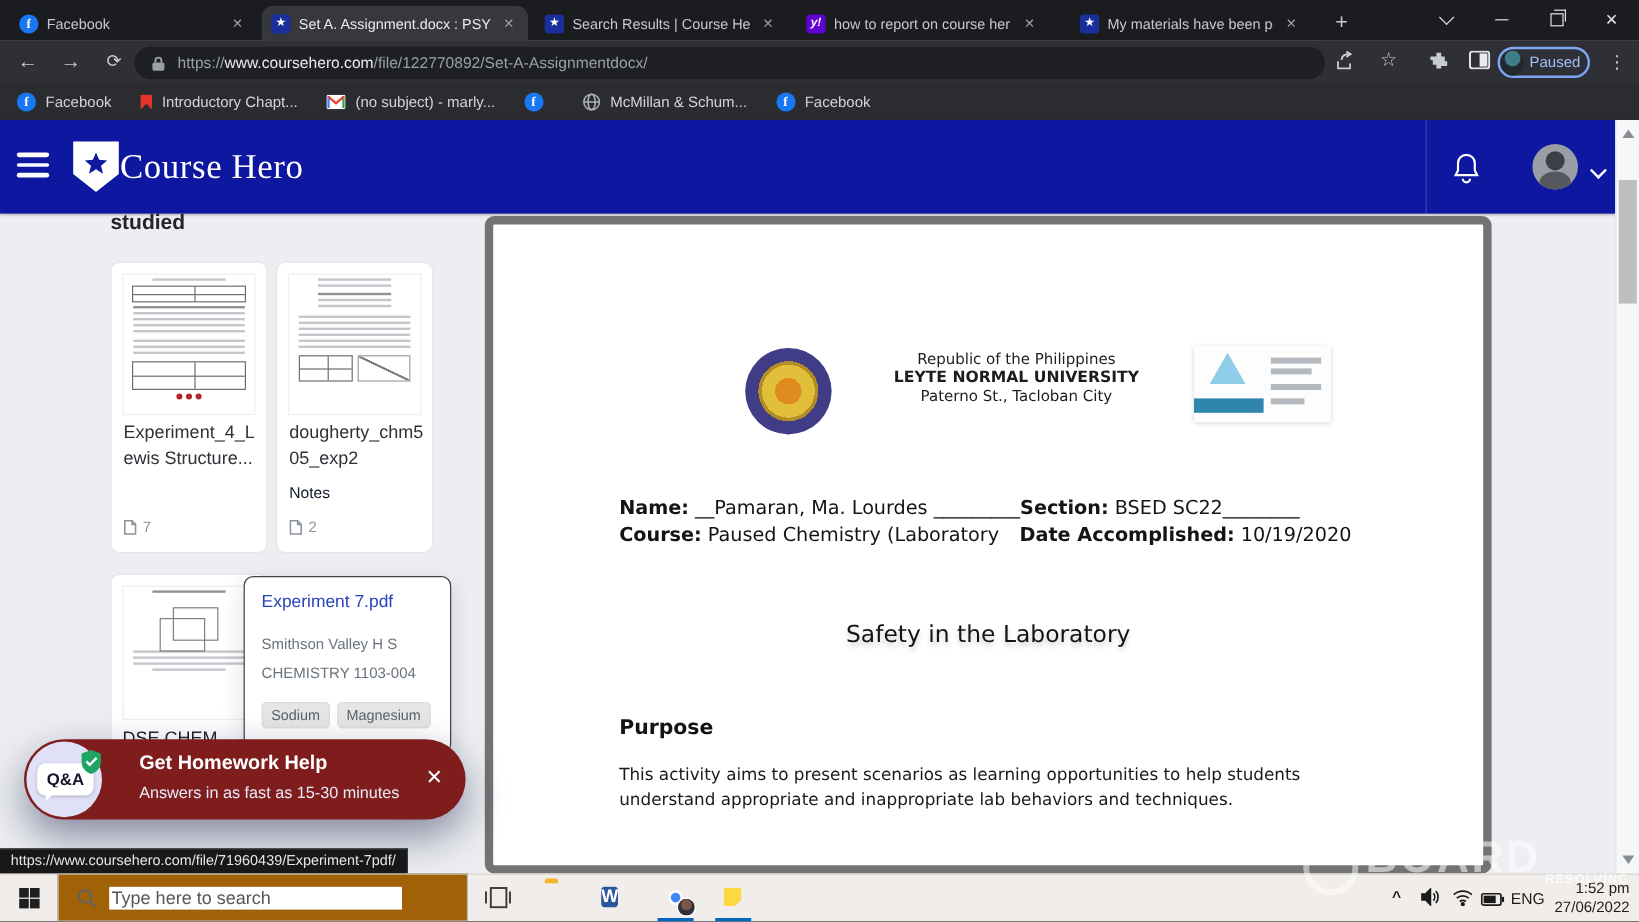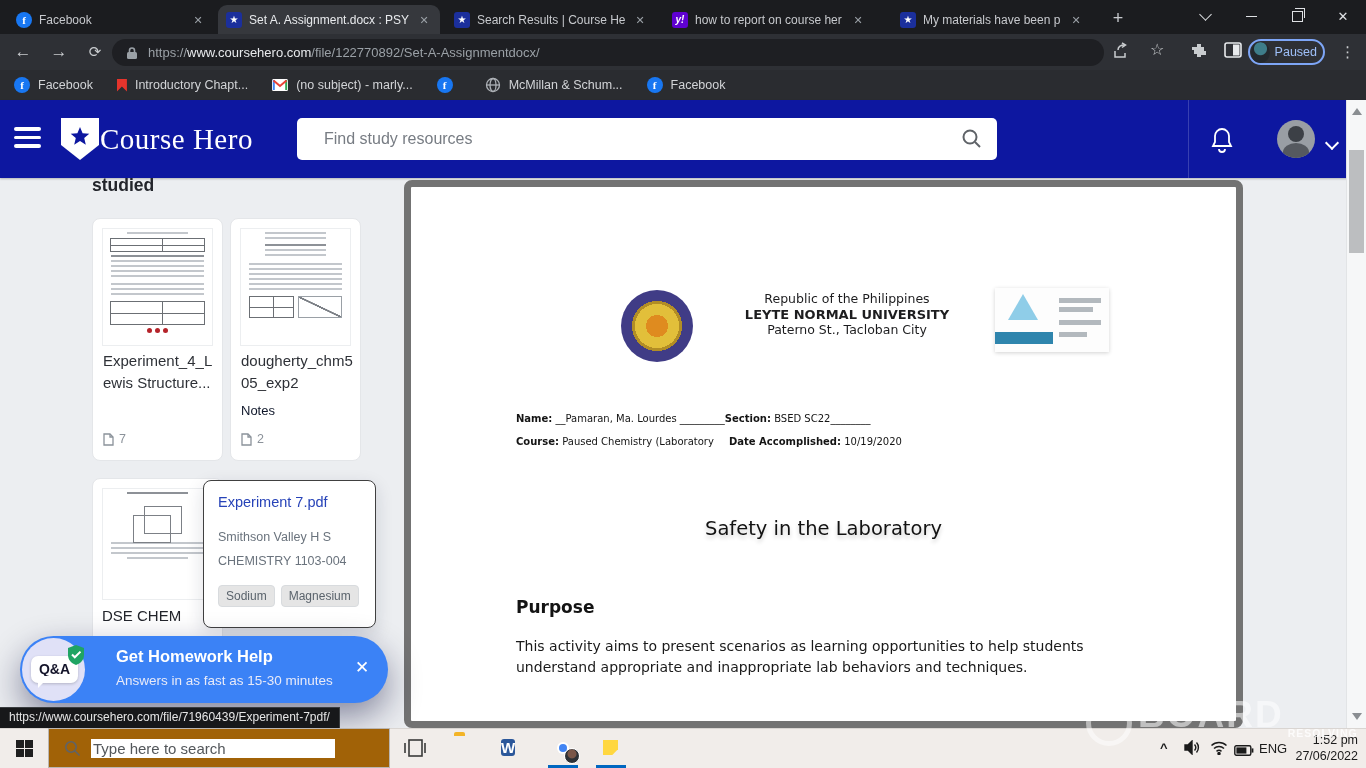--- a/index.html
+++ b/index.html
@@ -94,28 +94,28 @@
 
   
   .doccard{position:absolute;left:404px;top:180px;width:839px;height:548px;background:#fff;border:7px solid #737373;border-radius:8px;box-sizing:border-box;overflow:hidden;}
   .seal{position:absolute;left:210px;top:103px;width:72px;height:72px;border-radius:50%;background:radial-gradient(circle at 50% 50%,#df8b1f 0 11px,#e2bf3a 11px 22px,#b28d25 22px 25px,#403c86 25px 36px);}
   .dh{position:absolute;left:306px;top:104px;width:260px;text-align:center;font-family:"DejaVu Sans",sans-serif;color:#1d1d1f;font-size:12.5px;line-height:15.5px;}
   .dh .b{font-weight:700;font-size:13px;}
   .dlogo{position:absolute;left:584px;top:101px;width:114px;height:64px;background:#fdfdfd;box-shadow:0 1px 4px rgba(0,0,0,.18);}
   .dlogo .tri{position:absolute;left:13px;top:6px;width:0;height:0;border-left:15px solid transparent;border-right:15px solid transparent;border-bottom:26px solid #8fcde8;}
   .dlogo .band{position:absolute;left:0px;bottom:8px;width:58px;height:12px;background:#2f85ad;}
   .dlogo .ln{position:absolute;left:64px;height:5px;background:#b3b9be;}
-  .dline{position:absolute;left:105px;font-family:"DejaVu Sans",sans-serif;font-size:10px;color:#141414;white-space:nowrap;}
+  .dline{position:absolute;left:105px;font-family:"DejaVu Sans",sans-serif;font-size:16px;color:#141414;white-space:nowrap;}
   .dline b{font-weight:700;}
   .dtitle{position:absolute;left:0;top:330px;width:100%;text-align:center;font-family:"DejaVu Sans",sans-serif;font-size:19.5px;color:#131313;text-shadow:0 3px 4px rgba(0,0,0,.20);}
   .dpurpose{position:absolute;left:105px;top:410px;font-family:"DejaVu Sans",sans-serif;font-size:17px;font-weight:700;color:#131313;}
   .dpara{position:absolute;left:105px;top:449px;width:618px;font-family:"DejaVu Sans",sans-serif;font-size:14px;line-height:20.5px;color:#1a1a1a;}
 
   
-  .qa{position:absolute;left:20px;top:636px;width:368px;height:67px;border-radius:34px;background:#3b82f6;box-shadow:0 14px 34px rgba(10,14,60,.45);z-index:13;}
+  .qa{position:absolute;left:20px;top:616px;width:368px;height:67px;border-radius:34px;background:#7f1d1d;box-shadow:0 14px 34px rgba(10,14,60,.45);z-index:13;}
   .qacircle{position:absolute;left:2px;top:2px;width:63px;height:63px;border-radius:50%;background:#e0e1f7;}
   .qabubble{position:absolute;left:11px;top:20px;width:47px;height:27px;background:#fff;border-radius:7px;font-size:14px;font-weight:800;color:#14142a;text-align:center;line-height:27px;box-shadow:0 1px 3px rgba(0,0,0,.2);}
   .qabubble:after{content:"";position:absolute;left:7px;bottom:-5px;border:6px solid transparent;border-top-color:#fff;border-left-color:#fff;}
   .qashield{position:absolute;left:46px;top:8px;}
   .qatitle{position:absolute;left:96px;top:11px;font-size:16.5px;font-weight:700;color:#fff;}
   .qasub{position:absolute;left:96px;top:37px;font-size:13.5px;color:#e8eaf8;}
   .qaclose{position:absolute;left:331px;top:21px;font-size:17px;color:#fff;width:22px;height:22px;text-align:center;line-height:22px;}
 
   
   .statustip{position:absolute;left:0;top:707px;height:21px;background:#17181a;border:1px solid #3a3d40;border-left:0;border-bottom:0;color:#e6e6e6;font-size:12px;line-height:19px;padding:0 9px;z-index:14;white-space:nowrap;}
@@ -278,29 +278,20 @@
     </div>
   <div class="chlogo">
     <span class="shield">
       <svg width="40" height="44" viewBox="0 0 40 44">
           <path d="M1 1h38v27L20 43 1 28z" fill="#fff"></path>
           <path d="M20 10l2.6 6.2 6.7.5-5.1 4.4 1.6 6.6-5.8-3.6-5.8 3.6 1.6-6.6-5.1-4.4 6.7-.5z" fill="#0d17a0"></path>
         </svg>
     </span>
     <span class="chword">Course Hero</span>
   </div>
-  <div class="chsearch">
-    <input type="text" placeholder="Find study resources" style="">
-    <span class="chmag">
-      <svg width="22" height="22" viewBox="0 0 22 22" fill="none" stroke="#5f6368" stroke-width="2">
-          <circle cx="9" cy="9" r="6.5"></circle>
-          <path d="M14 14l5 5"></path>
-        </svg>
-    </span>
-  </div>
   <div class="chdiv"></div>
   <div class="bell">
     <svg width="26" height="28" viewBox="0 0 26 28" fill="none" stroke="#fff" stroke-width="1.8">
         <path d="M13 3a7 7 0 0 1 7 7v6l2 4H4l2-4v-6a7 7 0 0 1 7-7z"></path>
         <path d="M10 23a3 3 0 0 0 6 0"></path>
       </svg>
   </div>
   <div class="chav"></div>
   <div class="chchev"><span></span></div>
 

